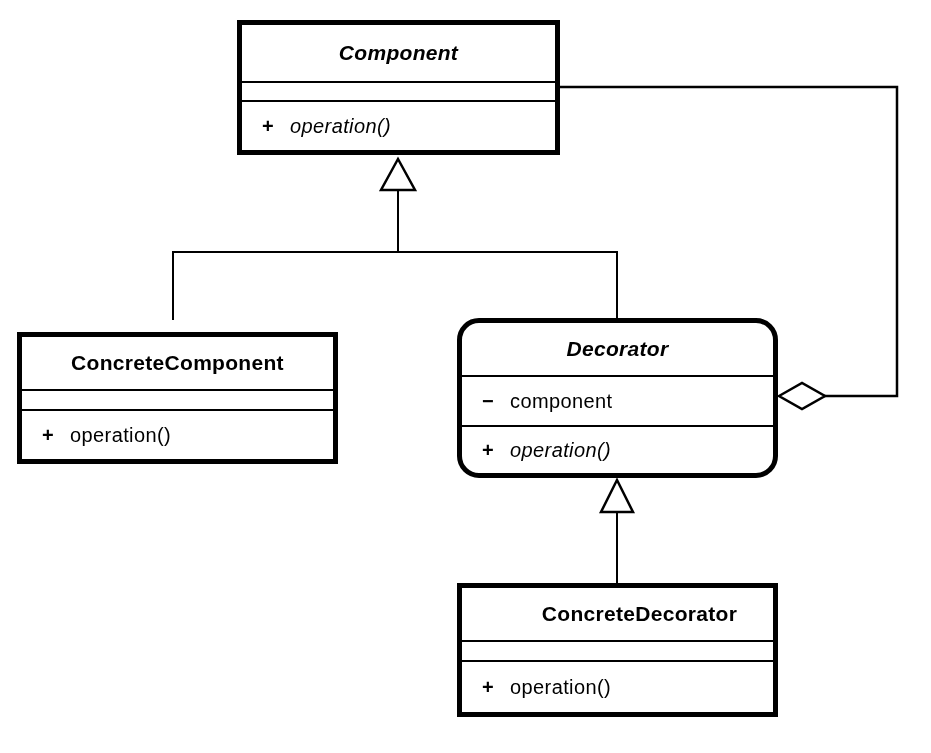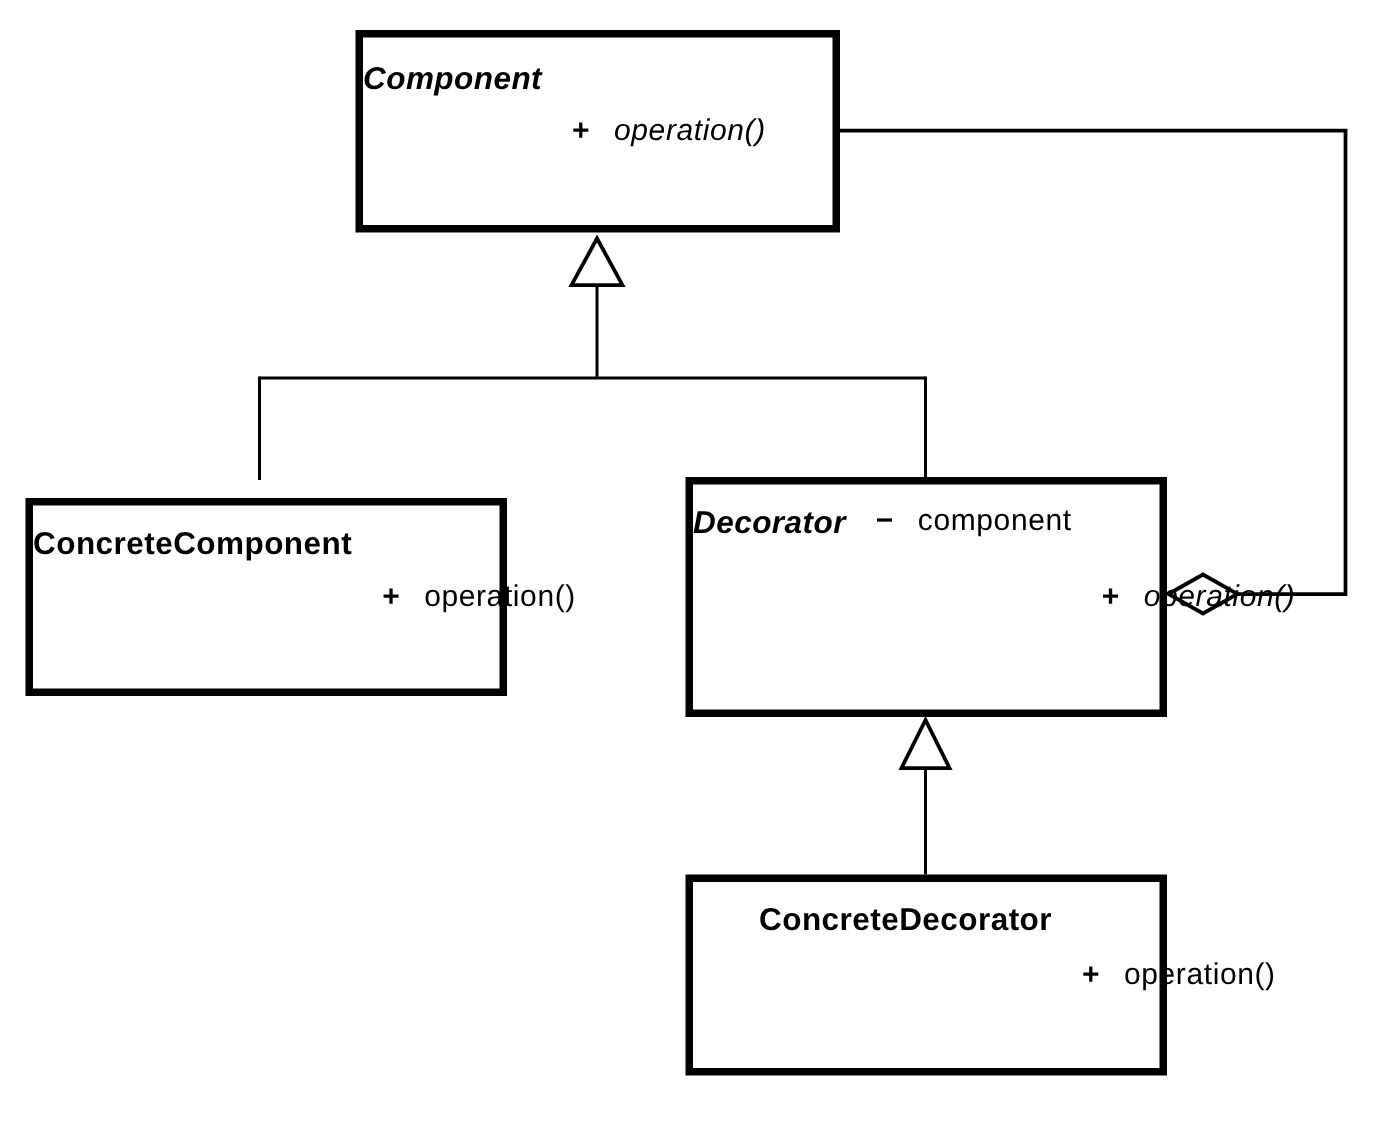--- a/index.html
+++ b/index.html
@@ -21,21 +21,21 @@
     top: 0;
     width: 931px;
     height: 753px;
   }
   .uml-class {
     position: absolute;
     box-sizing: border-box;
     border: 5px solid #000000;
     background: #ffffff;
     display: flex;
-    flex-direction: row;
+    flex-direction: column;
   }
   .uml-class .title {
     display: flex;
     align-items: center;
     justify-content: center;
     font-weight: bold;
     font-size: 21px;
     color: #000000;
     letter-spacing: 0.3px;
     flex: 0 0 auto;
@@ -73,21 +73,21 @@
 
   
   #box-component         { left: 237px; top: 20px;  width: 323px; height: 135px; }
   #box-component .title  { height: 56px; }
   #box-component .attrs  { height: 17px; }
 
   #box-concrete-component        { left: 17px;  top: 332px; width: 321px; height: 132px; }
   #box-concrete-component .title { height: 52px; }
   #box-concrete-component .attrs { height: 18px; }
 
-  #box-decorator         { left: 457px; top: 318px; width: 321px; height: 160px; }
+  #box-decorator         { left: 457px; top: 318px; width: 321px; height: 160px; border-radius: 22px; }
   #box-decorator .title  { height: 52px; }
   #box-decorator .attrs  { height: 48px; }
 
   #box-concrete-decorator        { left: 457px; top: 583px; width: 321px; height: 134px; }
   #box-concrete-decorator .title { height: 52px; padding-left: 44px; }
   #box-concrete-decorator .attrs { height: 18px; }
 </style>
 </head>
 <body>
 

